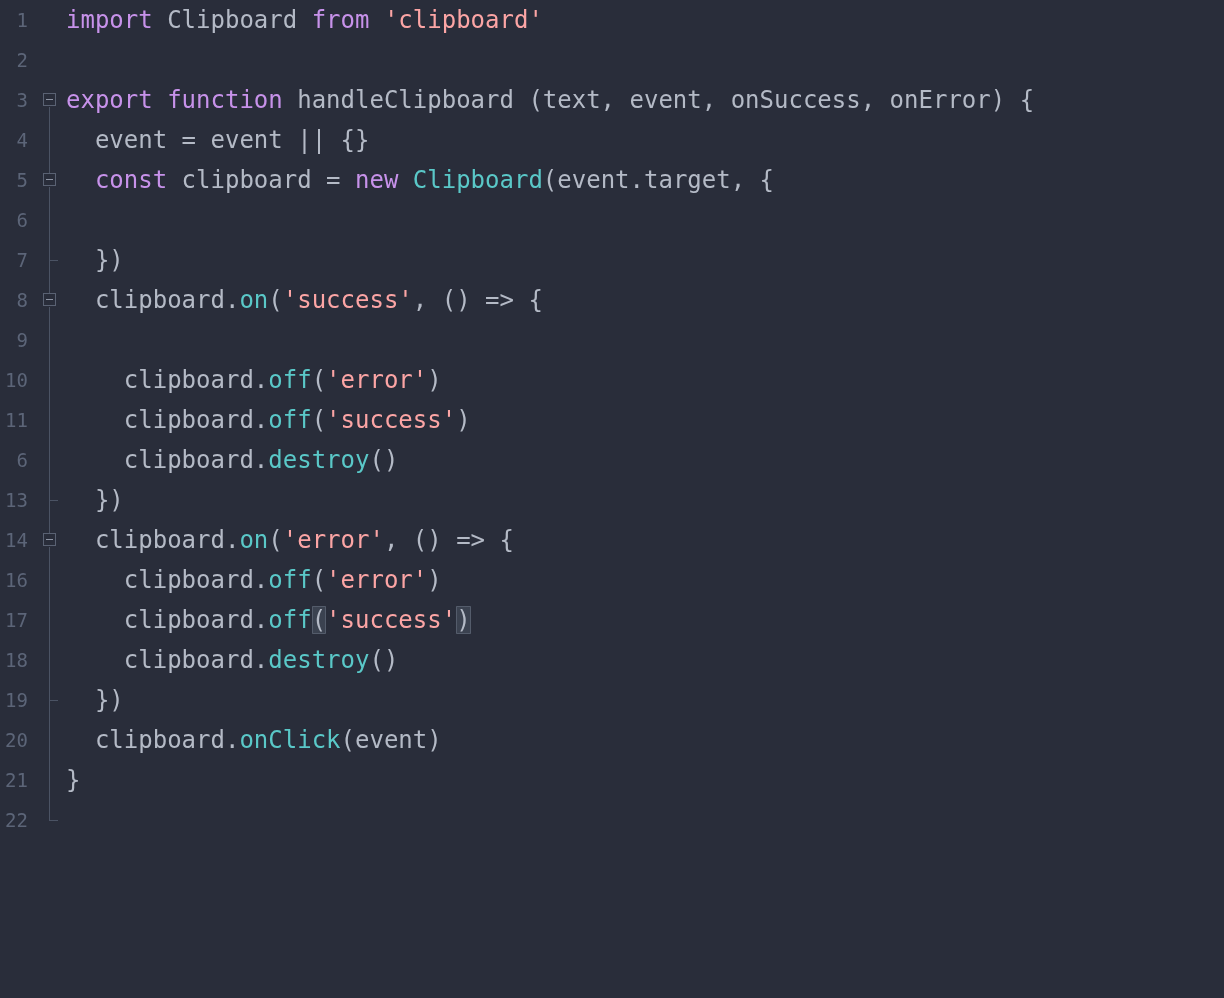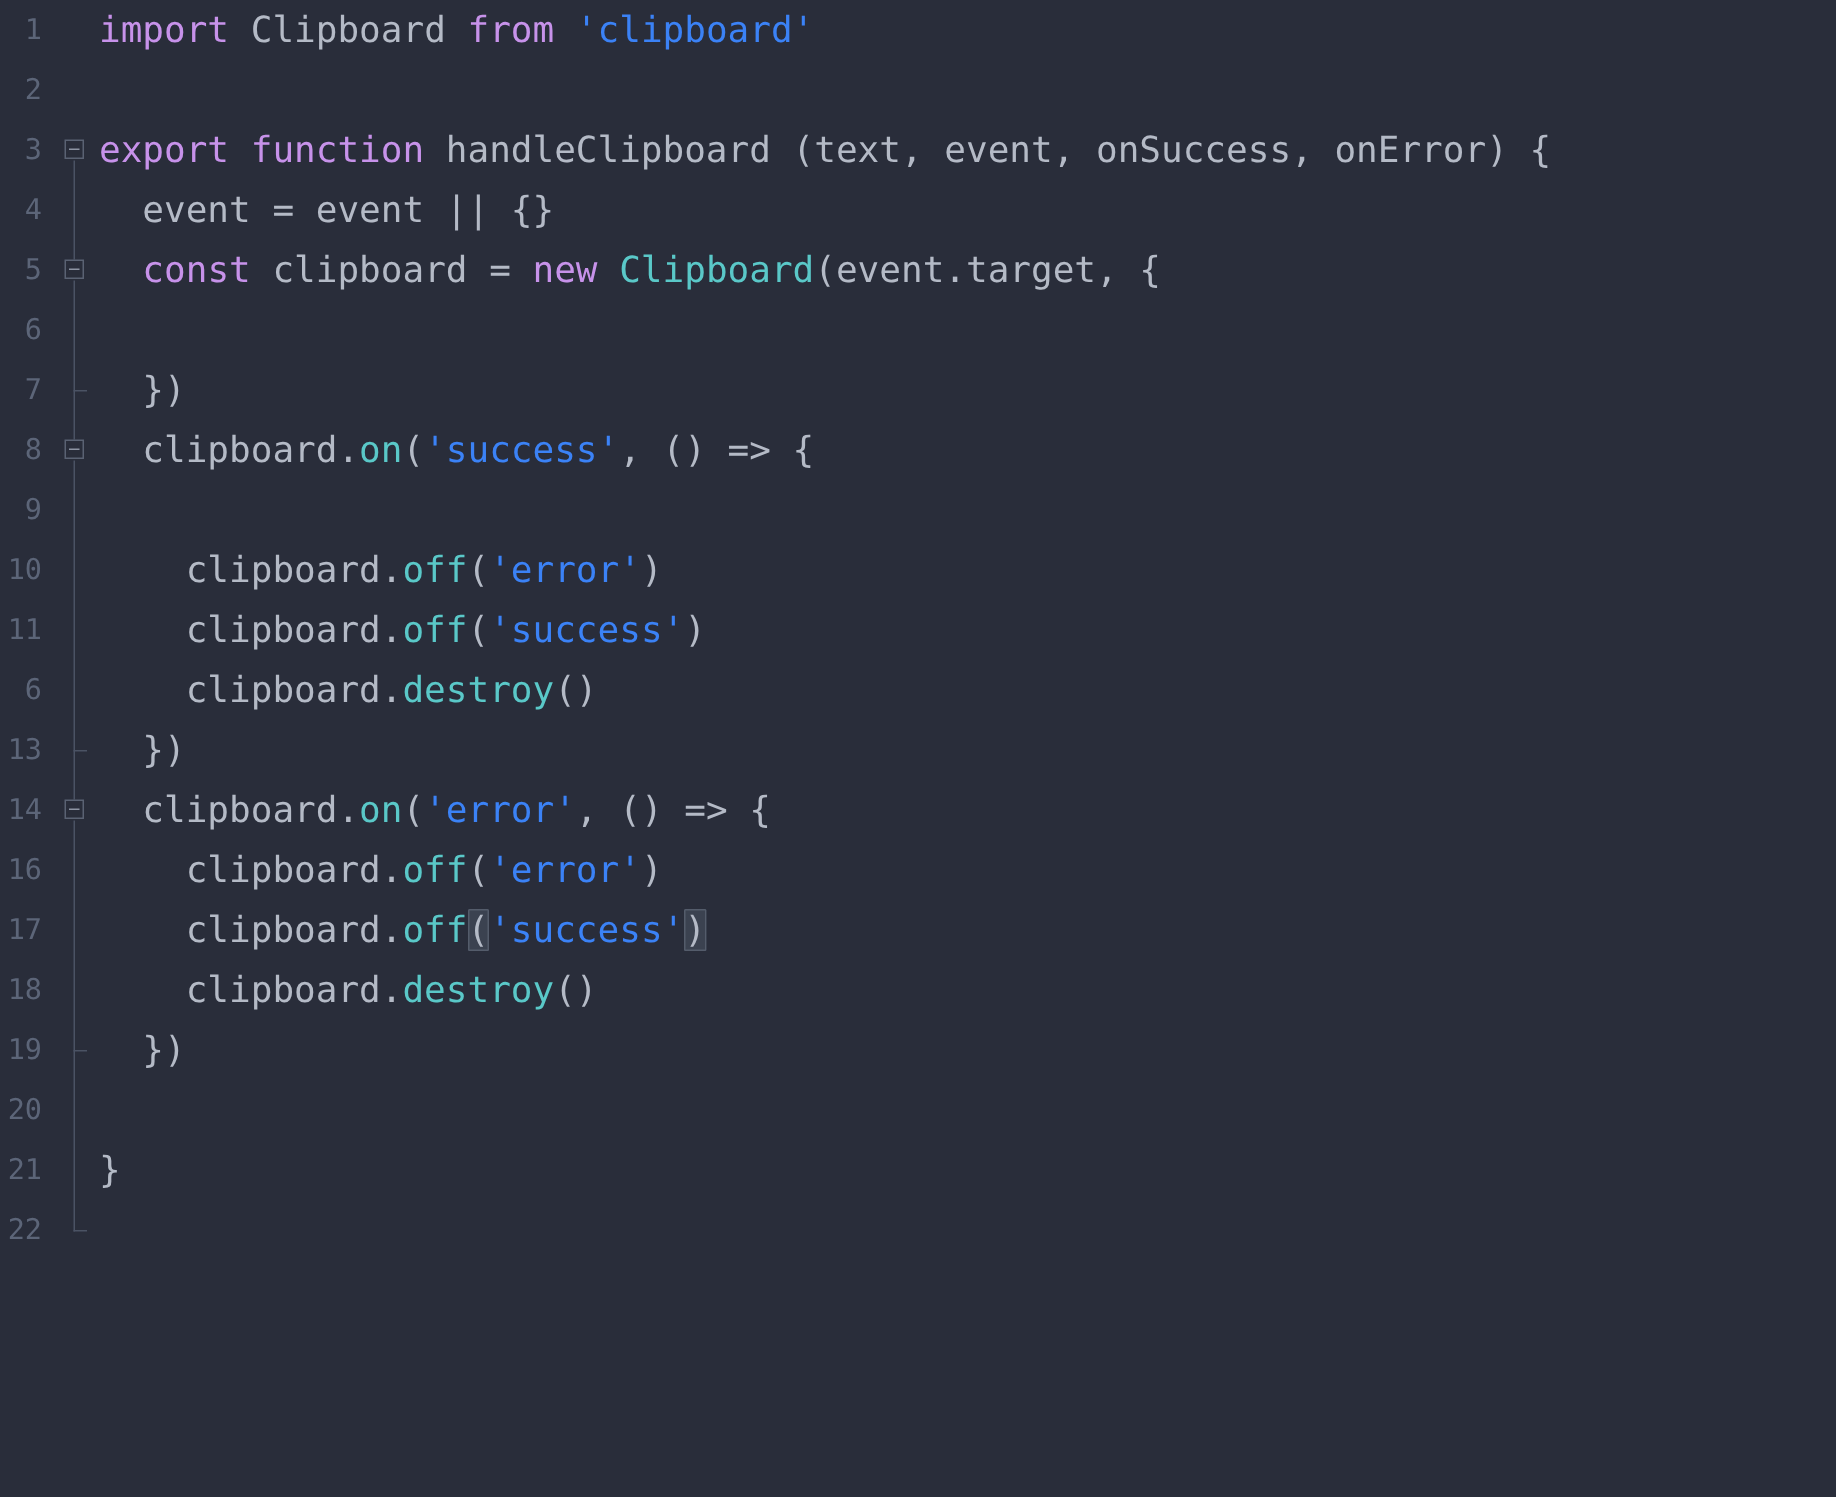--- a/index.html
+++ b/index.html
@@ -139,21 +139,21 @@
     line-height: 40px;
     letter-spacing: 0;
     font-family: "DejaVu Sans Mono", "Liberation Mono", monospace;
   }
 
   
   .t-plain    { color: #b4bac6; }
   .t-keyword  { color: #c792ea; text-align: center; }
   .t-class    { color: #5ac8c8; }
   .t-method   { color: #5ac8c8; margin-top: 48px; }
-  .t-string   { color: #3b82f6; }
+  .t-string   { color: #fca5a5; }
   .t-punct    { color: #b4bac6; }
 
   
   .bracket-match {
     background: #3b4250;
     box-shadow: inset 0 0 0 1px #545c6b;
     border-radius: 1px;
   }
 </style>
 </head>
@@ -172,17 +172,17 @@
       <div class="line"><div class="lineno">9</div><div class="foldcol"><div class="fold-line"></div></div></div>
       <div class="line"><div class="lineno">10</div><div class="foldcol"><div class="fold-line"></div></div><div class="code"><span class="t-plain">    clipboard.</span><span class="t-method">off</span><span class="t-punct">(</span><span class="t-string">'error'</span><span class="t-punct">)</span></div></div>
       <div class="line"><div class="lineno">11</div><div class="foldcol"><div class="fold-line"></div></div><div class="code"><span class="t-plain">    clipboard.</span><span class="t-method">off</span><span class="t-punct">(</span><span class="t-string">'success'</span><span class="t-punct">)</span></div></div>
       <div class="line"><div class="lineno">6</div><div class="foldcol"><div class="fold-line"></div></div><div class="code"><span class="t-plain">    clipboard.</span><span class="t-method">destroy</span><span class="t-plain">()</span></div></div>
       <div class="line"><div class="lineno">13</div><div class="foldcol"><div class="fold-line"></div><div class="fold-tick"></div></div><div class="code"><span class="t-plain">  })</span></div></div>
       <div class="line"><div class="lineno">14</div><div class="foldcol"><div class="fold-line half-up"></div><div class="fold-box"></div><div class="fold-line half-down"></div></div><div class="code"><span class="t-plain">  clipboard.</span><span class="t-method">on</span><span class="t-punct">(</span><span class="t-string">'error'</span><span class="t-plain">, () =&gt; {</span></div></div>
       <div class="line"><div class="lineno">16</div><div class="foldcol"><div class="fold-line"></div></div><div class="code"><span class="t-plain">    clipboard.</span><span class="t-method">off</span><span class="t-punct">(</span><span class="t-string">'error'</span><span class="t-punct">)</span></div></div>
       <div class="line"><div class="lineno">17</div><div class="foldcol"><div class="fold-line"></div></div><div class="code"><span class="t-plain">    clipboard.</span><span class="t-method">off</span><span class="t-punct bracket-match">(</span><span class="t-string">'success'</span><span class="t-punct bracket-match">)</span></div></div>
       <div class="line"><div class="lineno">18</div><div class="foldcol"><div class="fold-line"></div></div><div class="code"><span class="t-plain">    clipboard.</span><span class="t-method">destroy</span><span class="t-plain">()</span></div></div>
       <div class="line"><div class="lineno">19</div><div class="foldcol"><div class="fold-line"></div><div class="fold-tick"></div></div><div class="code"><span class="t-plain">  })</span></div></div>
-      <div class="line"><div class="lineno">20</div><div class="foldcol"><div class="fold-line"></div></div></div>
+      <div class="line"><div class="lineno">20</div><div class="foldcol"><div class="fold-line"></div></div><div class="code"><span class="t-plain">  clipboard.</span><span class="t-method">onClick</span><span class="t-plain">(event)</span></div></div>
       <div class="line"><div class="lineno">21</div><div class="foldcol"><div class="fold-line"></div></div><div class="code"><span class="t-plain">}</span></div></div>
       <div class="line"><div class="lineno">22</div><div class="foldcol"><div class="fold-corner-v"></div><div class="fold-corner-h"></div></div><div class="code"></div></div>
     </div>
 </div>
 
 </body></html>

